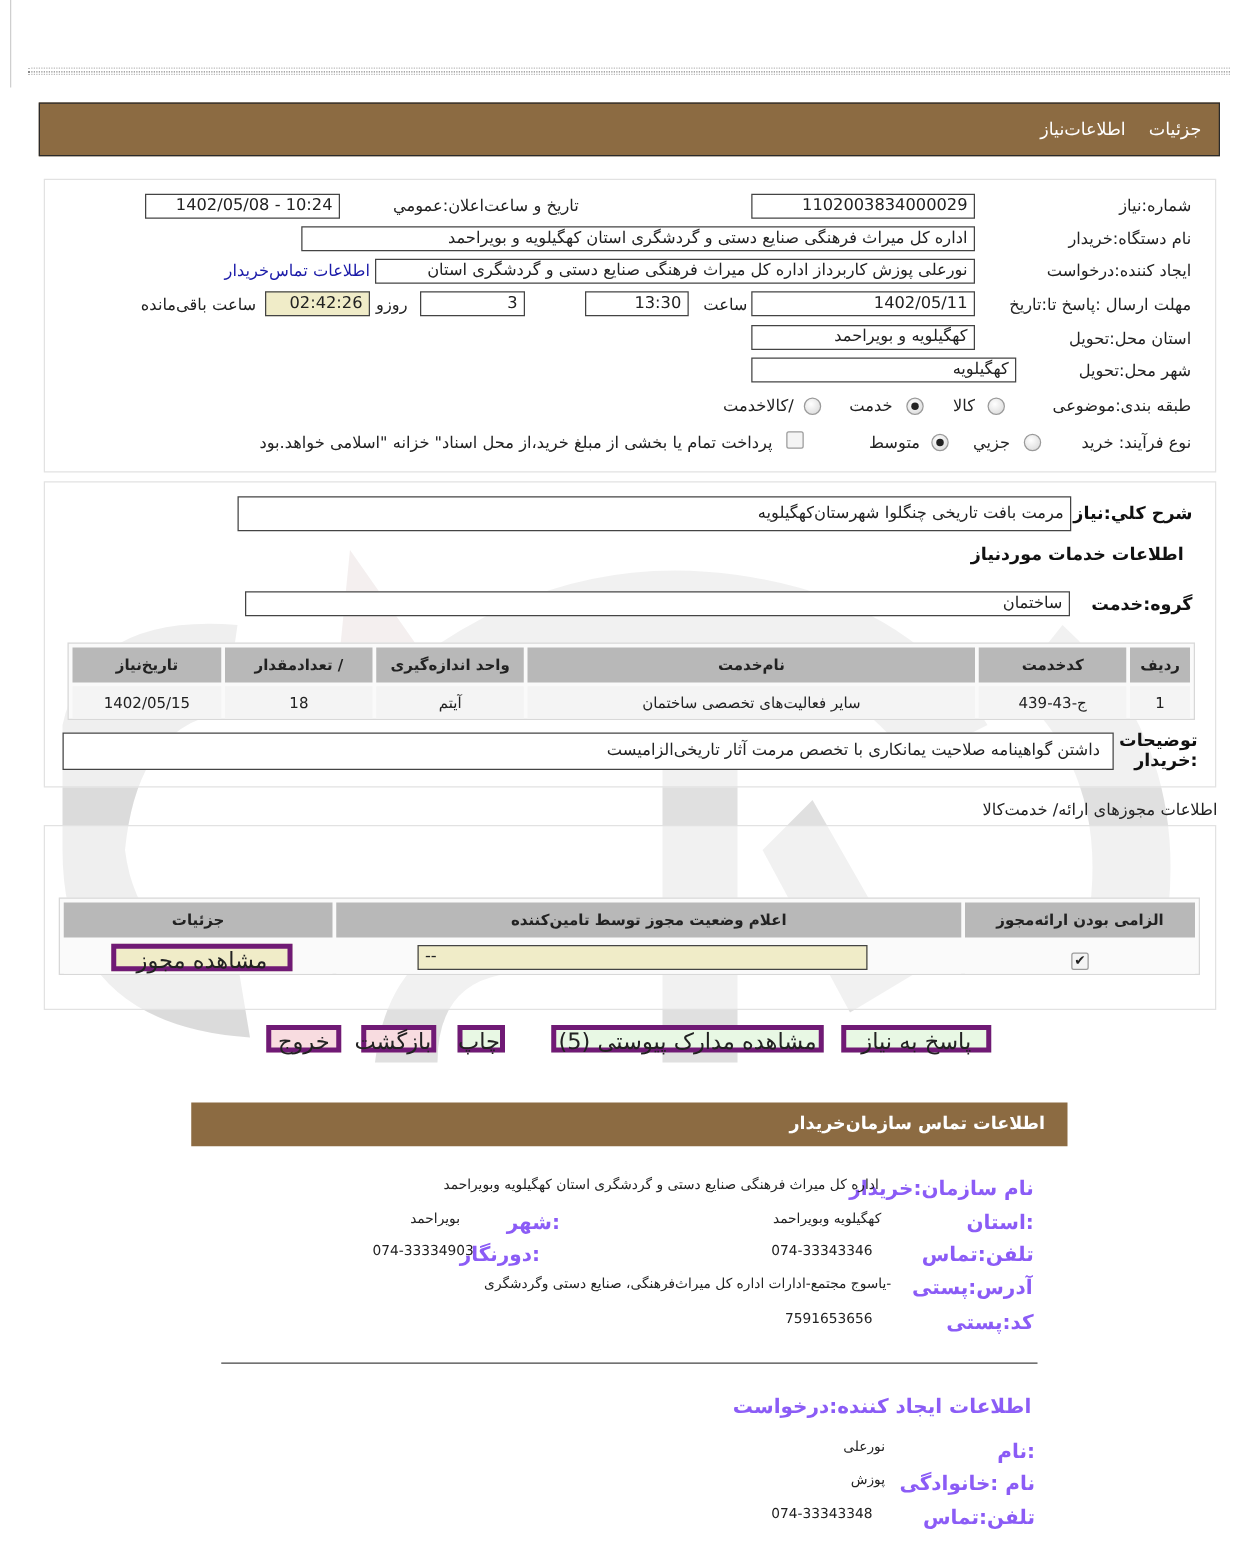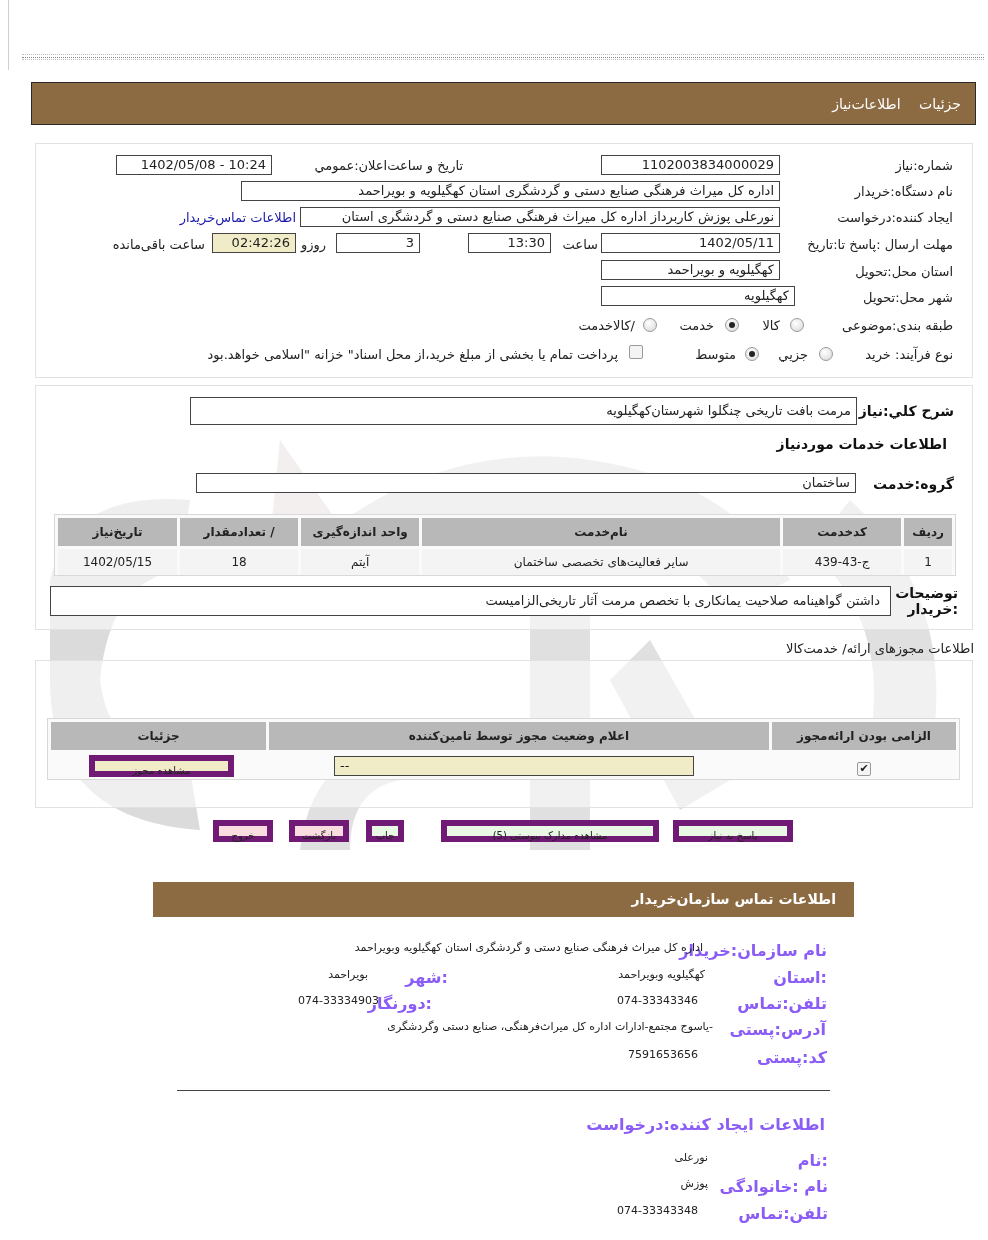--- a/index.html
+++ b/index.html
@@ -37,21 +37,21 @@
   .radio.on::after { content: ""; display: block; width: 6px; height: 6px; border-radius: 50%; background: #222; margin: 3px; }
   .checkbox { width: 14px; height: 14px; border: 1px solid #9a9a9a; border-radius: 2px; background: #f4f4f4; display: inline-block; }
 
   .bold-lbl { direction: rtl; font-weight: bold; font-size: 14px; white-space: nowrap; color: #111; }
 
   table.grid { border-collapse: separate; border-spacing: 3px; direction: rtl; font-size: 12px; }
   table.grid th { background: #b8b8b8; color: #222; font-weight: bold; height: 28px; padding: 0 8px; }
   table.grid td { background: #f4f4f4; height: 26px; text-align: center; padding: 0 8px; }
   .grid-wrap { border: 1px solid #d8d8d8; background: #fafafa; }
 
-  .btn { height: 22px; border: 6px solid #701a75; font-size: 10px; text-align: center; line-height: 20px;
+  .btn { height: 22px; border: 4px solid #701a75; font-size: 18px; text-align: center; line-height: 20px;
     direction: rtl; cursor: pointer; white-space: nowrap; }
   .btn.green { background: #e8f8e4; }
   .btn.red { background: #f8dce0; }
   .btn.yellow { background: #f0ecc8; }
 
   .contact-bar { left: 153px; top: 882px; width: 701px; height: 35px; background: #8c6b42; color: #fff;
     direction: rtl; padding-right: 18px; line-height: 35px; font-weight: bold; font-size: 14px; }
   .cl { direction: rtl; font-weight: bold; font-size: 16px; white-space: nowrap; color: #8b5cf6; }
   .cv { direction: rtl; font-size: 11px; white-space: nowrap; color: #222; }
   .cv.num { direction: ltr; }
@@ -98,21 +98,21 @@
 <div class="abs box ltrnum" style="left:468px; top:233px; width:83px;">13:30</div>
 <div class="abs box ltrnum" style="left:336px; top:233px; width:84px;">3</div>
 <div class="abs lbl" style="right:662px; top:237px;">روزو</div>
 <div class="abs box yellow" style="left:212px; top:233px; width:84px;">02:42:26</div>
 <div class="abs lbl" style="right:783px; top:237px;">ساعت باقی‌مانده</div>
 
 <div class="abs lbl" style="right:35px; top:264px;">استان محل:تحویل</div>
 <div class="abs box" style="left:601px; top:260px; width:179px;">کهگیلویه و بویراحمد</div>
 
 <div class="abs lbl" style="right:35px; top:290px;">شهر محل:تحویل</div>
-<div class="abs box" style="left:601px; top:286px; width:194px;">کهگیلویه</div>
+<div class="abs box" style="left:601px; top:286px; width:212px;">کهگیلویه</div>
 
 <div class="abs lbl" style="right:35px; top:318px;">طبقه بندی:موضوعی</div>
 <span class="abs radio" style="left:790px; top:318px;"></span>
 <div class="abs lbl" style="right:208px; top:318px;">کالا</div>
 <span class="abs radio on" style="left:725px; top:318px;"></span>
 <div class="abs lbl" style="right:274px; top:318px;">خدمت</div>
 <span class="abs radio" style="left:643px; top:318px;"></span>
 <div class="abs lbl" style="right:353px; top:318px;">/کالاخدمت</div>
 
 <div class="abs lbl" style="right:35px; top:347px;">نوع فرآیند: خرید</div>

